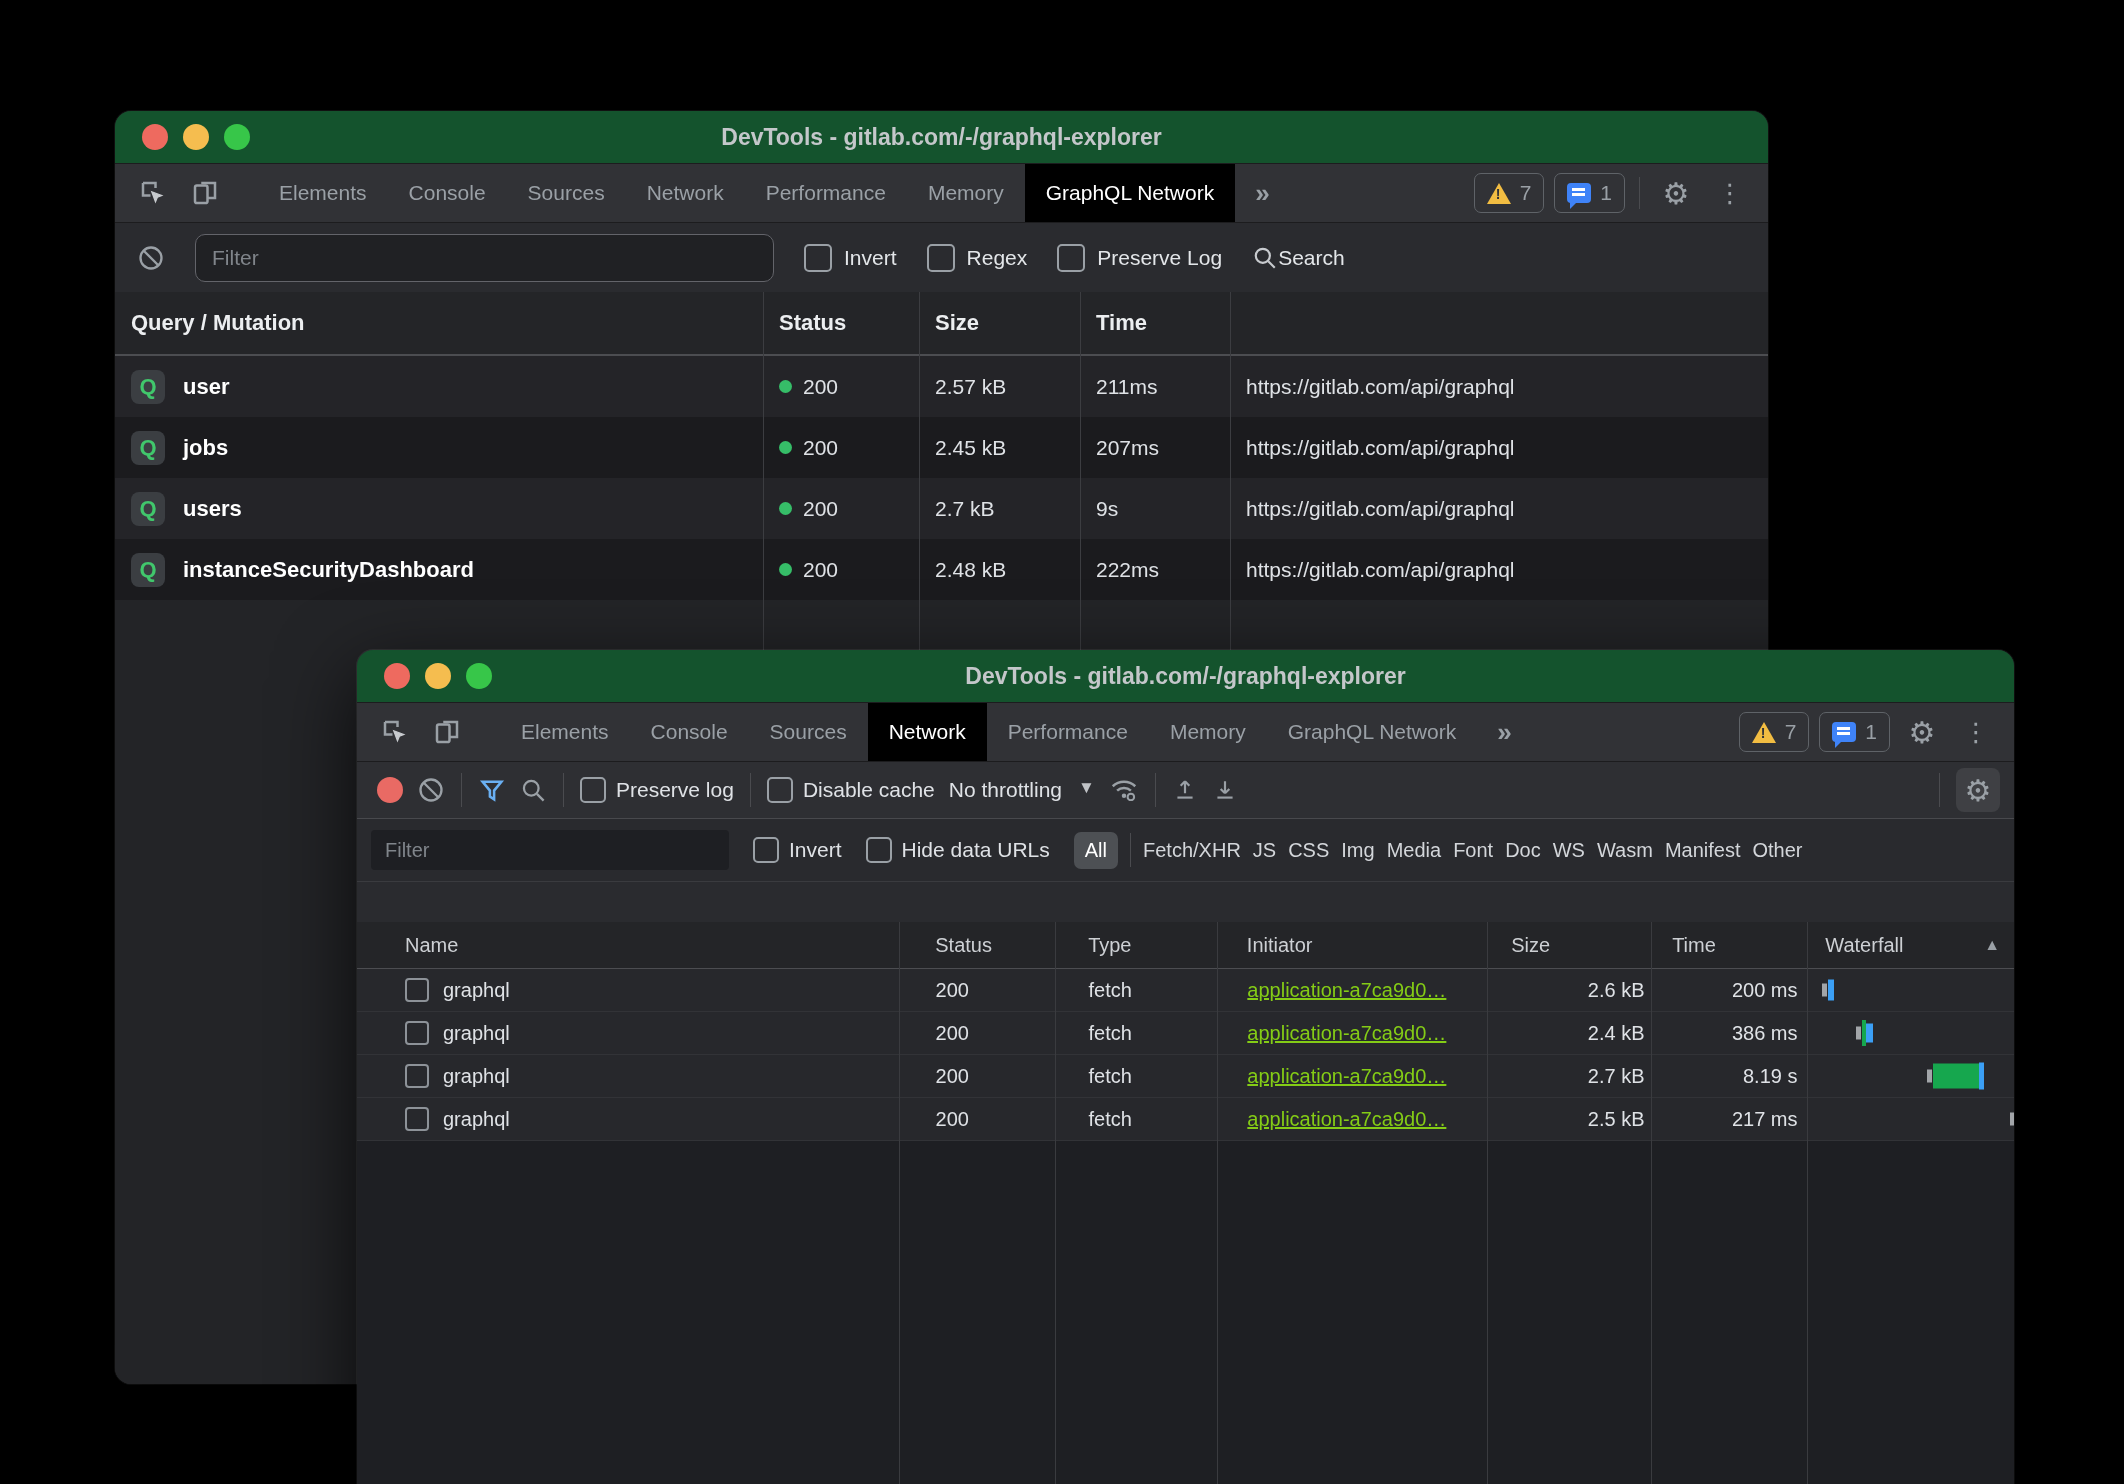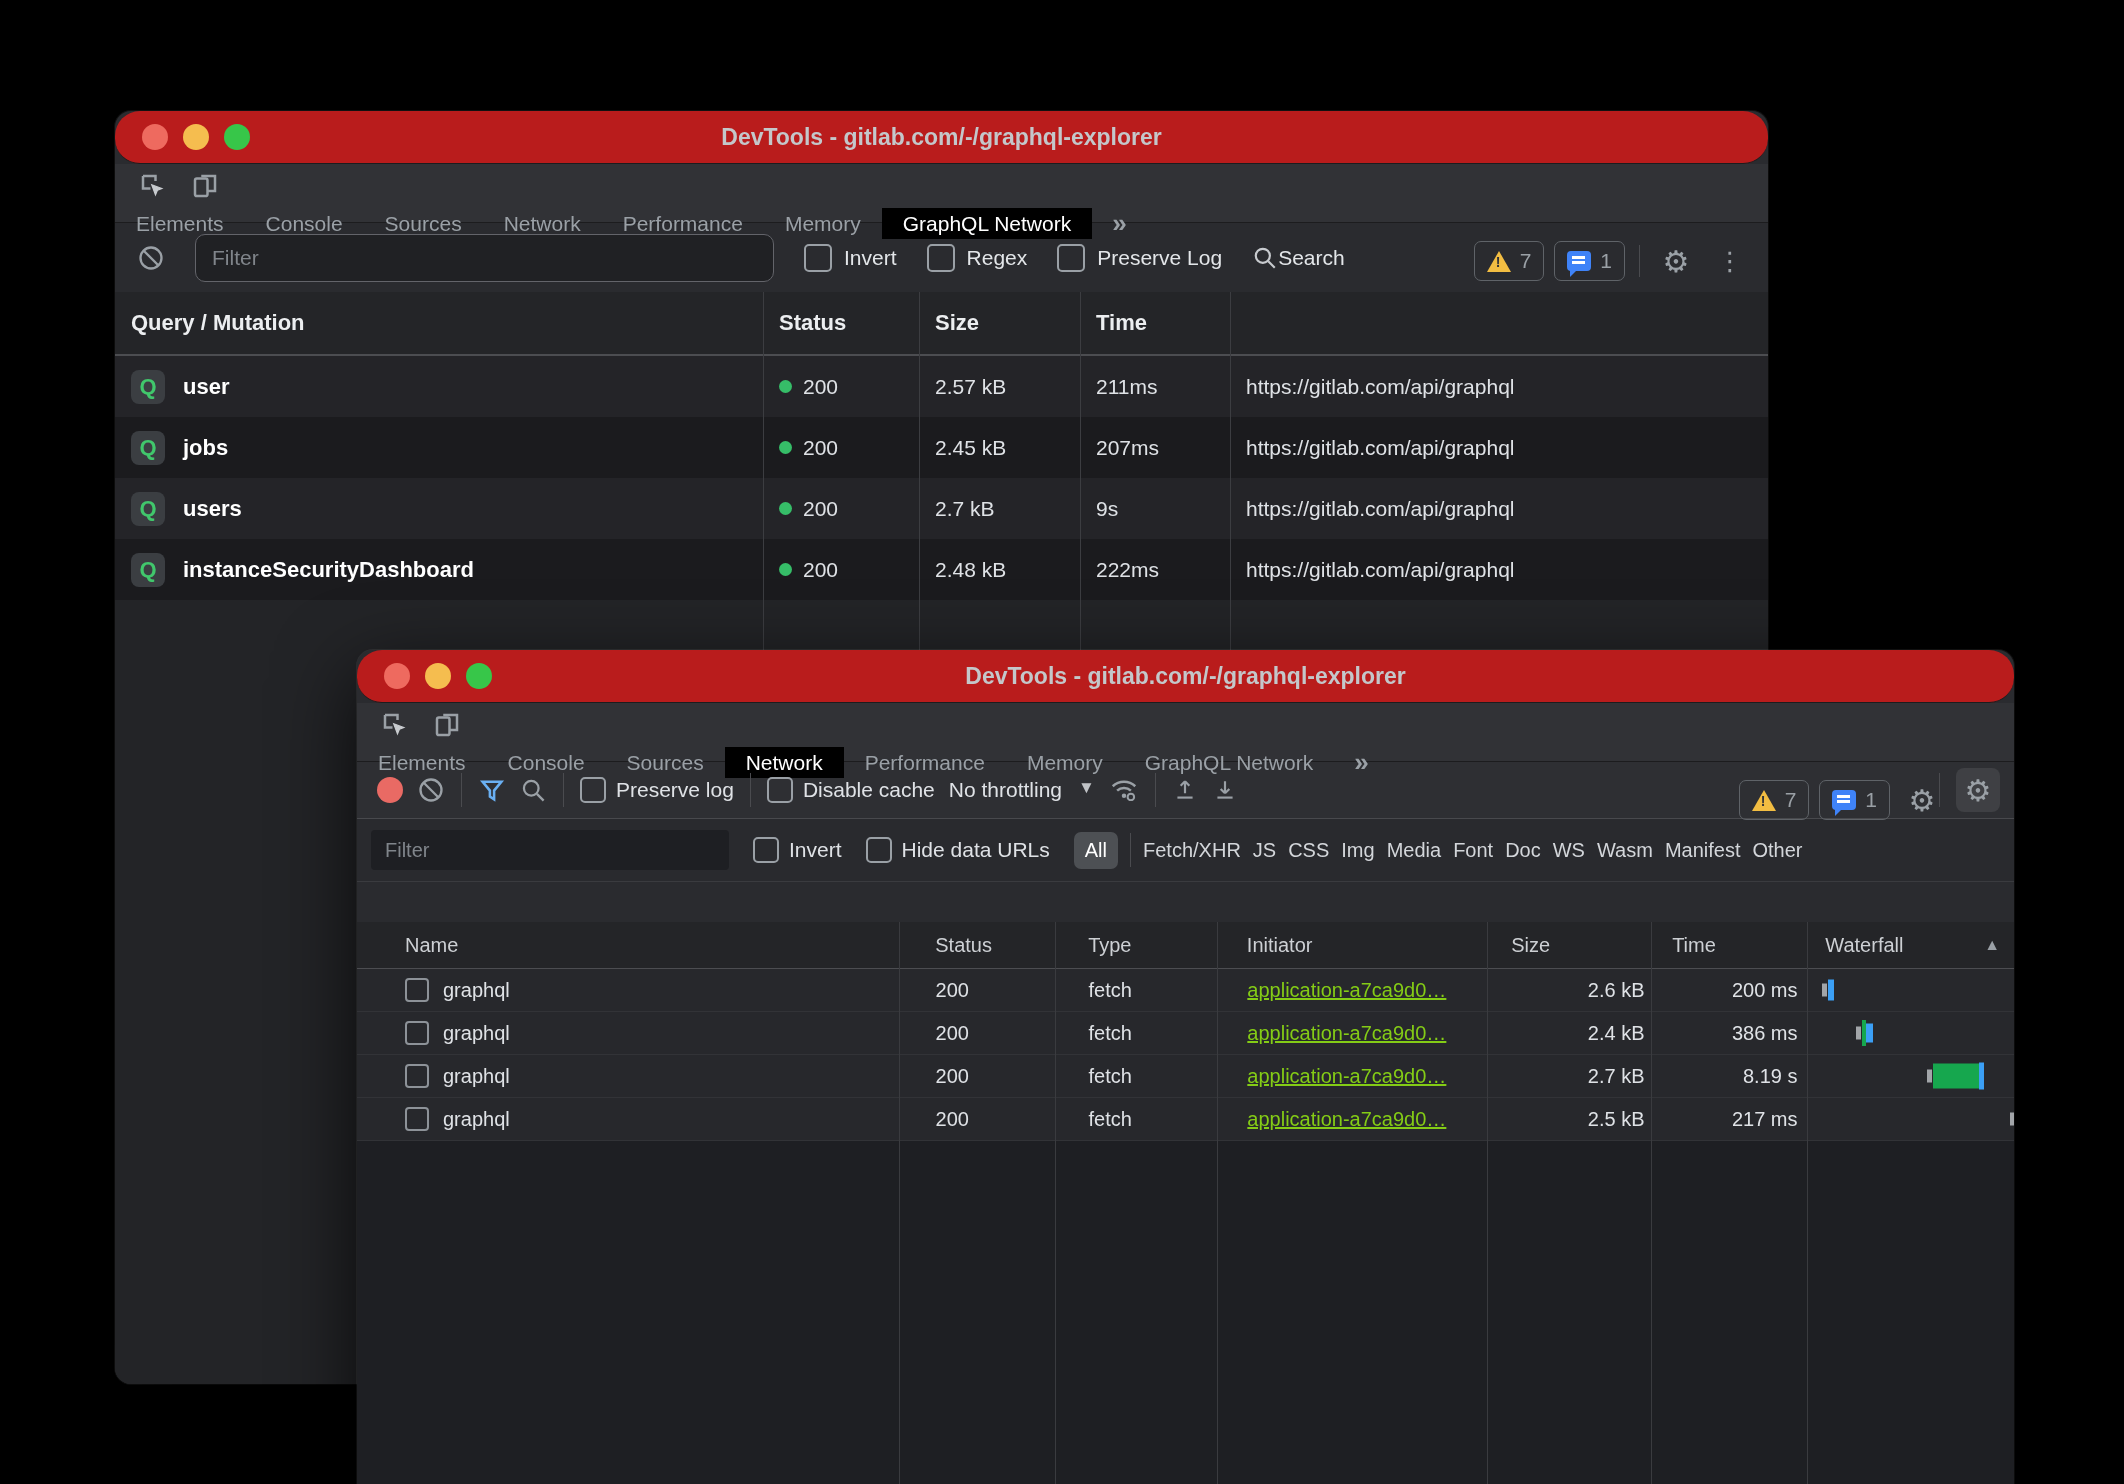--- a/index.html
+++ b/index.html
@@ -7,32 +7,32 @@
     width:2124px;height:1484px;background:#000;overflow:hidden;position:relative;
     font-family:"Liberation Sans","DejaVu Sans",sans-serif;
     -webkit-font-smoothing:antialiased;color:#dfe2e6;
   }
   .window{position:absolute;border-radius:16px;overflow:hidden;
     box-shadow:0 24px 80px rgba(0,0,0,.75), 0 0 0 1px rgba(255,255,255,.08);
     background:#2a2b2f;}
   #back-window{left:115px;top:111px;width:1653px;height:1273px;}
   #front-window{left:357px;top:650px;width:1657px;height:900px;z-index:5;}
 
-  .titlebar{height:52px;background:#b91c1c;display:flex;align-items:center;position:relative;
-    border-bottom:1px solid #1c1c1e;border-radius:25px;}
+  .titlebar{height:52px;background:#14532d;display:flex;align-items:center;position:relative;
+    border-bottom:1px solid #1c1c1e;}
   .lights{display:flex;gap:15px;margin-left:27px;}
   .light{width:26px;height:26px;border-radius:50%;}
   .light.red{background:#ee6a5f;}
   .light.yellow{background:#f5bd4f;}
   .light.green{background:#37c649;}
   .win-title{position:absolute;left:0;right:0;text-align:center;font-weight:bold;
     font-size:23px;color:#c4c7ca;pointer-events:none;}
 
   .tabbar{height:58px;background:#313236;display:flex;align-items:stretch;
-    border-bottom:1px solid #1c1c1e;flex-direction:column;}
+    border-bottom:1px solid #1c1c1e;}
   .left-icons{display:flex;align-items:center;gap:8px;padding:0 10px 0 16px;}
   .icon-btn{width:44px;height:44px;display:flex;align-items:center;justify-content:center;border-radius:6px;}
   .vdiv{width:1px;background:#4a4b4f;margin:10px 6px;}
   .tabs{display:flex;align-items:stretch;}
   .tab{display:flex;align-items:center;padding:0 21px;font-size:21px;color:#9aa0a6;white-space:nowrap;}
   .tab.active{background:#000;color:#fff;}
   .more-tabs{display:flex;align-items:center;padding:0 20px;color:#9aa0a6;font-size:26px;font-weight:bold;}
   .tab-right{display:flex;align-items:center;margin-left:auto;padding-right:16px;gap:10px;}
   .badge{display:flex;align-items:center;gap:9px;border:1px solid #5f6368;border-radius:7px;
     height:38px;padding:0 12px;font-size:21px;color:#9aa0a6;}

